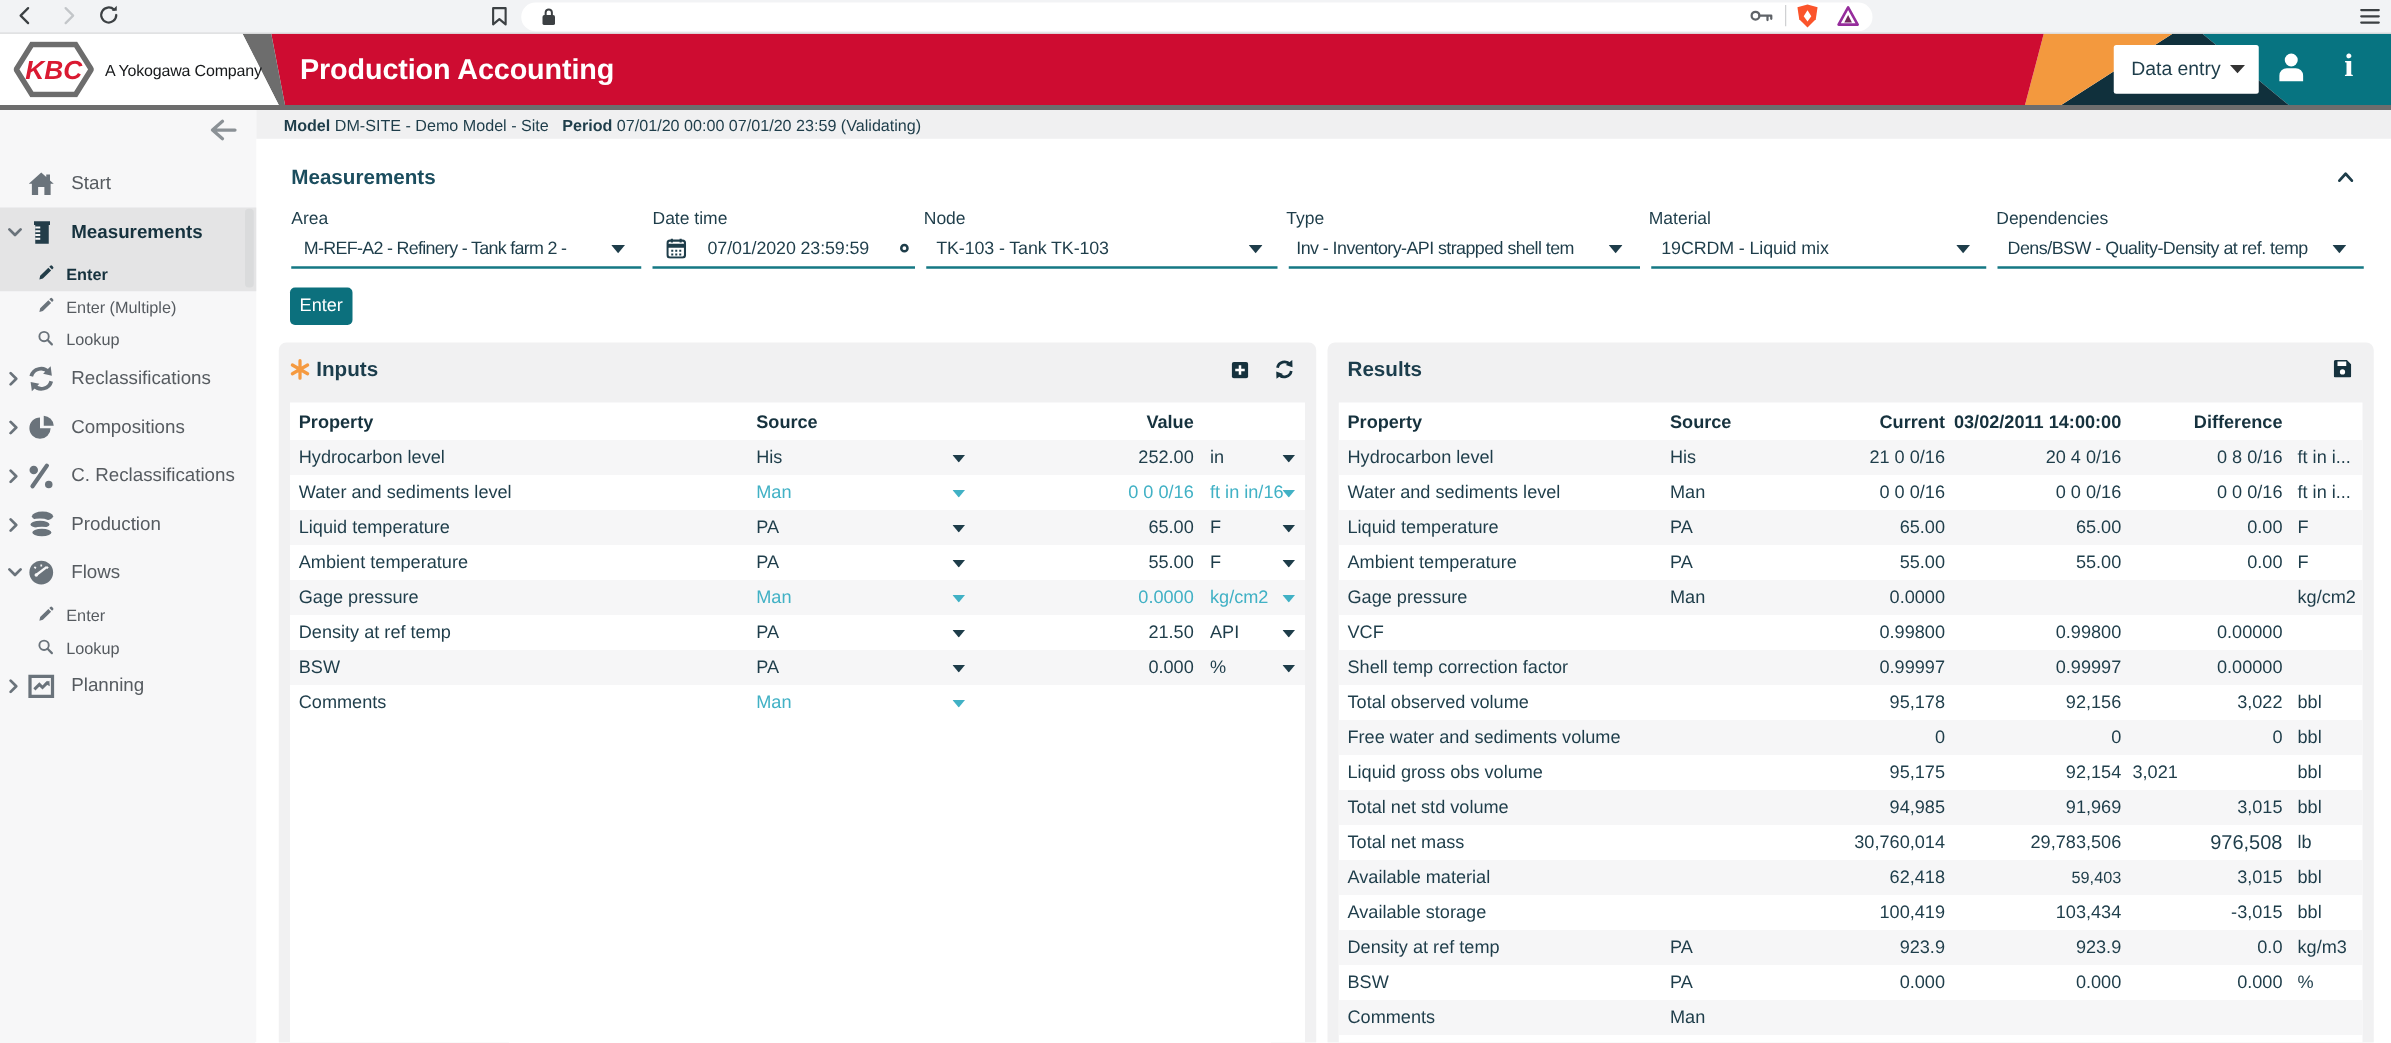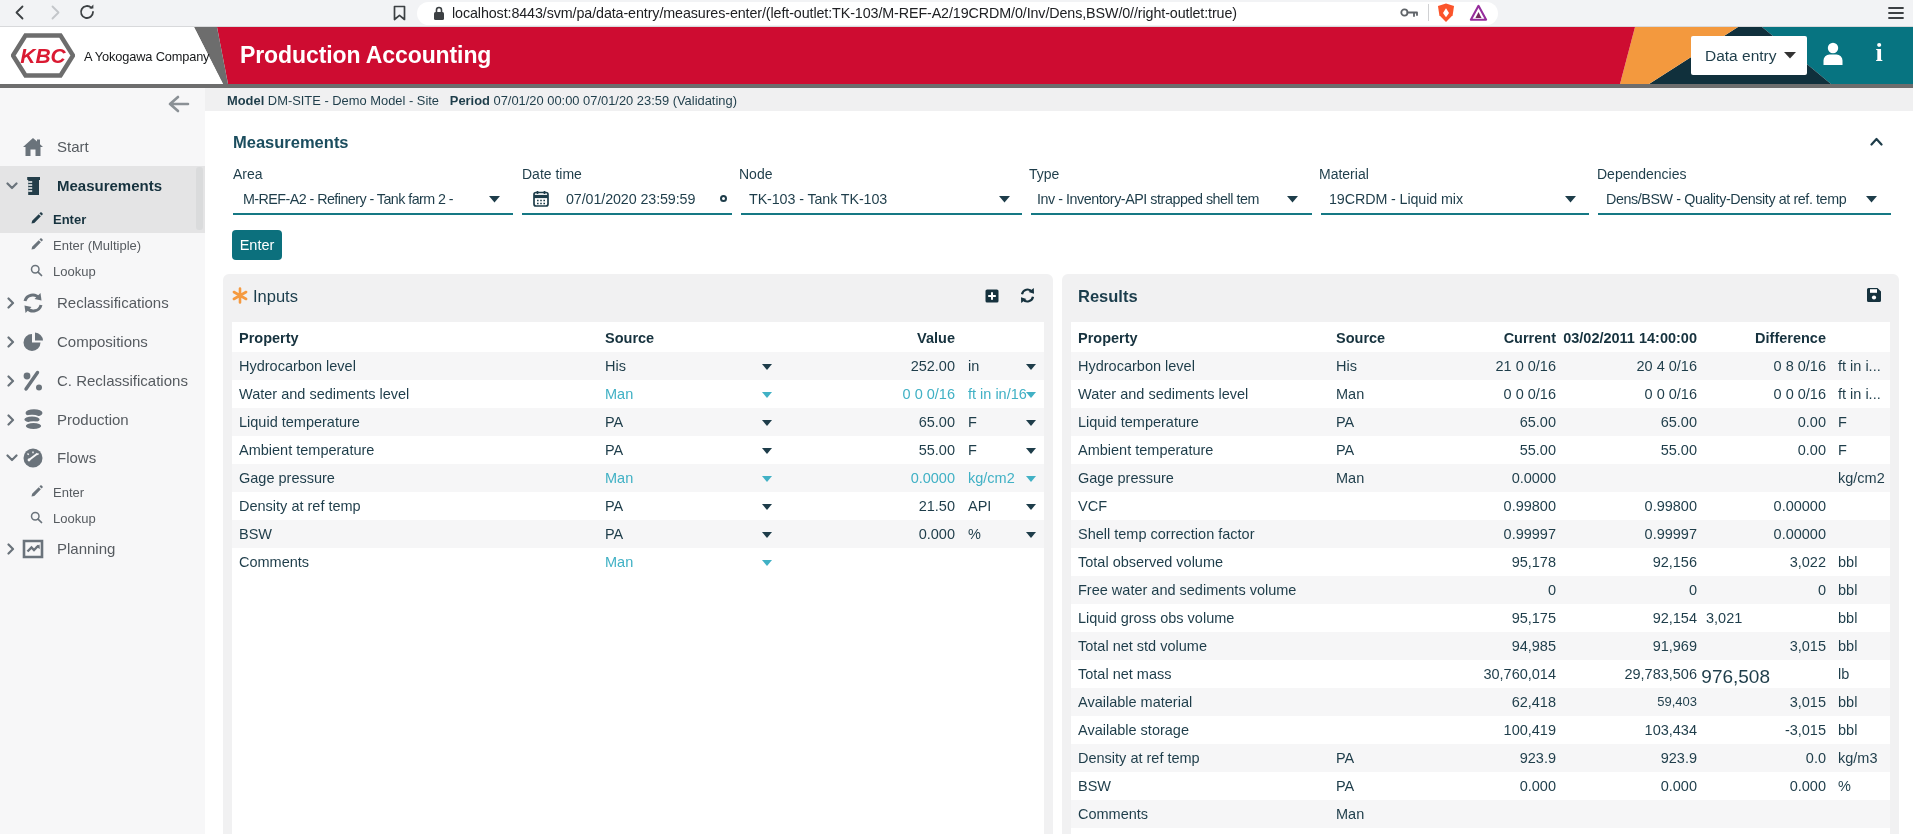--- a/index.html
+++ b/index.html
@@ -19,21 +19,20 @@
       <path d="M15.4 1.5 L15.4 5.5 L11.4 5.5 Z" fill="#3c4043"></path>
     </svg>
   <svg class="abs" style="left:393px;top:5px" width="13" height="16" viewBox="0 0 13 16">
       <path d="M1.5 1.5 h10 v13 l-5 -4.2 -5 4.2 z" fill="none" stroke="#3c4043" stroke-width="1.7" stroke-linejoin="round"></path>
     </svg>
   <div class="abs" style="left:417px;top:2px;width:1081px;height:23px;background:#fff;border-radius:12px"></div>
   <svg class="abs" style="left:433px;top:6px" width="12" height="15" viewBox="0 0 12 15">
       <rect x="1" y="6" width="10" height="8" rx="1.5" fill="#3c4043"></rect>
       <path d="M3.5 6 V4 a2.5 2.5 0 0 1 5 0 V6" fill="none" stroke="#3c4043" stroke-width="1.6"></path>
     </svg>
-  <div class="abs" style="left:452px;top:5px;font-size:14.3px;color:#202124;letter-spacing:-0.1px">localhost:8443/svm/pa/data-entry/measures-enter/(left-outlet:TK-103/M-REF-A2/19CRDM/0/Inv/Dens,BSW/0//right-outlet:true)</div>
   <svg class="abs" style="left:1400px;top:6px" width="20" height="13" viewBox="0 0 20 13">
       <circle cx="4.4" cy="6.5" r="3.1" fill="none" stroke="#5f6368" stroke-width="1.8"></circle>
       <path d="M7.5 6.5 H17 M14 6.5 V10 M17 6.5 V9" stroke="#5f6368" stroke-width="1.8" stroke-linecap="round"></path>
     </svg>
   <div class="abs" style="left:1428px;top:4px;width:1px;height:17px;background:#d0d1d3"></div>
   <svg class="abs" style="left:1437px;top:3px" width="18" height="20" viewBox="0 0 19 21">
       <path d="M9.5 0.5 L18 3 L16.5 13 L9.5 20 L2.5 13 L1 3 Z" fill="#fb542b"></path>
       <path d="M9.5 5.5 L12.7 10.5 L9.5 15 L6.3 10.5 Z" fill="#fff"></path>
     </svg>
   <svg class="abs" style="left:1468px;top:3px" width="21" height="20" viewBox="0 0 22 20">
@@ -212,21 +211,21 @@
   </svg>
 <div class="abs" style="left:1606px;top:191px;width:256px;height:18px;overflow:hidden;white-space:nowrap;font-size:14.3px;color:#1e3d4a;letter-spacing:-0.4px">Dens/BSW - Quality-Density at ref. temp</div>
 <svg class="abs" style="left:1866px;top:196px" width="11" height="7" viewBox="0 0 11 7">
     <polygon points="0,0 11,0 5.5,6.5" fill="#1e3d4a"></polygon>
   </svg>
 <div class="abs" style="left:232px;top:230px;width:50px;height:30px;background:#0c707d;border-radius:4px;color:#fff;font-size:14.5px;text-align:center;line-height:30px">Enter</div>
 <div class="abs" style="left:223px;top:274px;width:830px;height:561px;background:#f1f1f2;border-radius:6px 6px 0 0"></div>
 <svg class="abs" style="left:232px;top:287px" width="16" height="17" viewBox="0 0 16 17">
 <path d="M8 1.5 V15.5 M1.9 5 L14.1 12 M14.1 5 L1.9 12" stroke="#f59a40" stroke-width="2.6" stroke-linecap="round"></path>
   </svg>
-<div class="abs" style="left:253px;top:287px;font-size:16.5px;font-weight:normal;color:#1b3d4c">Inputs</div>
+<div class="abs" style="left:253px;top:287px;font-size:16.5px;font-weight:bold;color:#1b3d4c">Inputs</div>
 <svg class="abs" style="left:985px;top:289px" width="14" height="14" viewBox="0 0 14 14">
 <rect x="0.5" y="0.5" width="13" height="13" rx="1.6" fill="#16323e"></rect>
     <path d="M7 3.2 V10.8 M3.2 7 H10.8" stroke="#fff" stroke-width="2"></path>
   </svg>
 <svg class="abs" style="left:1019px;top:287px" width="17" height="17" viewBox="0 0 17 17">
 <path d="M3 7.2 a5.7 5.7 0 0 1 10 -2.6" fill="none" stroke="#16323e" stroke-width="2.2"></path>
 <polygon points="14.8,1 15,6.8 9.6,4.9" fill="#16323e"></polygon>
 <path d="M14 9.8 a5.7 5.7 0 0 1 -10 2.6" fill="none" stroke="#16323e" stroke-width="2.2"></path>
 <polygon points="2.2,16 2,10.2 7.4,12.1" fill="#16323e"></polygon>
   </svg>
@@ -384,21 +383,21 @@
 <div class="abs" style="left:1838px;top:610px;font-size:14.5px;color:#1e3d4a">bbl</div>
 <div class="abs" style="left:1071px;top:632px;width:819px;height:28px;background:#f6f6f7"></div>
 <div class="abs" style="left:1078px;top:638px;font-size:14.5px;color:#1e3d4a">Total net std volume</div>
 <div class="abs" style="left:1406px;top:638px;width:150px;text-align:right;font-size:14.5px;color:#1e3d4a">94,985</div>
 <div class="abs" style="left:1527px;top:638px;width:170px;text-align:right;font-size:14.5px;color:#1e3d4a">91,969</div>
 <div class="abs" style="left:1706px;top:638px;width:120px;text-align:right;font-size:14.5px;color:#1e3d4a">3,015</div>
 <div class="abs" style="left:1838px;top:638px;font-size:14.5px;color:#1e3d4a">bbl</div>
 <div class="abs" style="left:1078px;top:666px;font-size:14.5px;color:#1e3d4a">Total net mass</div>
 <div class="abs" style="left:1406px;top:666px;width:150px;text-align:right;font-size:14.5px;color:#1e3d4a">30,760,014</div>
 <div class="abs" style="left:1527px;top:666px;width:170px;text-align:right;font-size:14.5px;color:#1e3d4a">29,783,506</div>
-<div class="abs" style="left:1650px;top:666px;width:120px;text-align:right;font-size:19px;color:#1e3d4a">976,508</div>
+<div class="abs" style="left:1706px;top:666px;width:120px;text-align:right;font-size:16px;color:#1e3d4a">976,508</div>
 <div class="abs" style="left:1838px;top:666px;font-size:14.5px;color:#1e3d4a">lb</div>
 <div class="abs" style="left:1071px;top:688px;width:819px;height:28px;background:#f6f6f7"></div>
 <div class="abs" style="left:1078px;top:694px;font-size:14.5px;color:#1e3d4a">Available material</div>
 <div class="abs" style="left:1406px;top:694px;width:150px;text-align:right;font-size:14.5px;color:#1e3d4a">62,418</div>
 <div class="abs" style="left:1527px;top:694px;width:170px;text-align:right;font-size:13px;color:#1e3d4a">59,403</div>
 <div class="abs" style="left:1706px;top:694px;width:120px;text-align:right;font-size:14.5px;color:#1e3d4a">3,015</div>
 <div class="abs" style="left:1838px;top:694px;font-size:14.5px;color:#1e3d4a">bbl</div>
 <div class="abs" style="left:1078px;top:722px;font-size:14.5px;color:#1e3d4a">Available storage</div>
 <div class="abs" style="left:1406px;top:722px;width:150px;text-align:right;font-size:14.5px;color:#1e3d4a">100,419</div>
 <div class="abs" style="left:1527px;top:722px;width:170px;text-align:right;font-size:14.5px;color:#1e3d4a">103,434</div>

